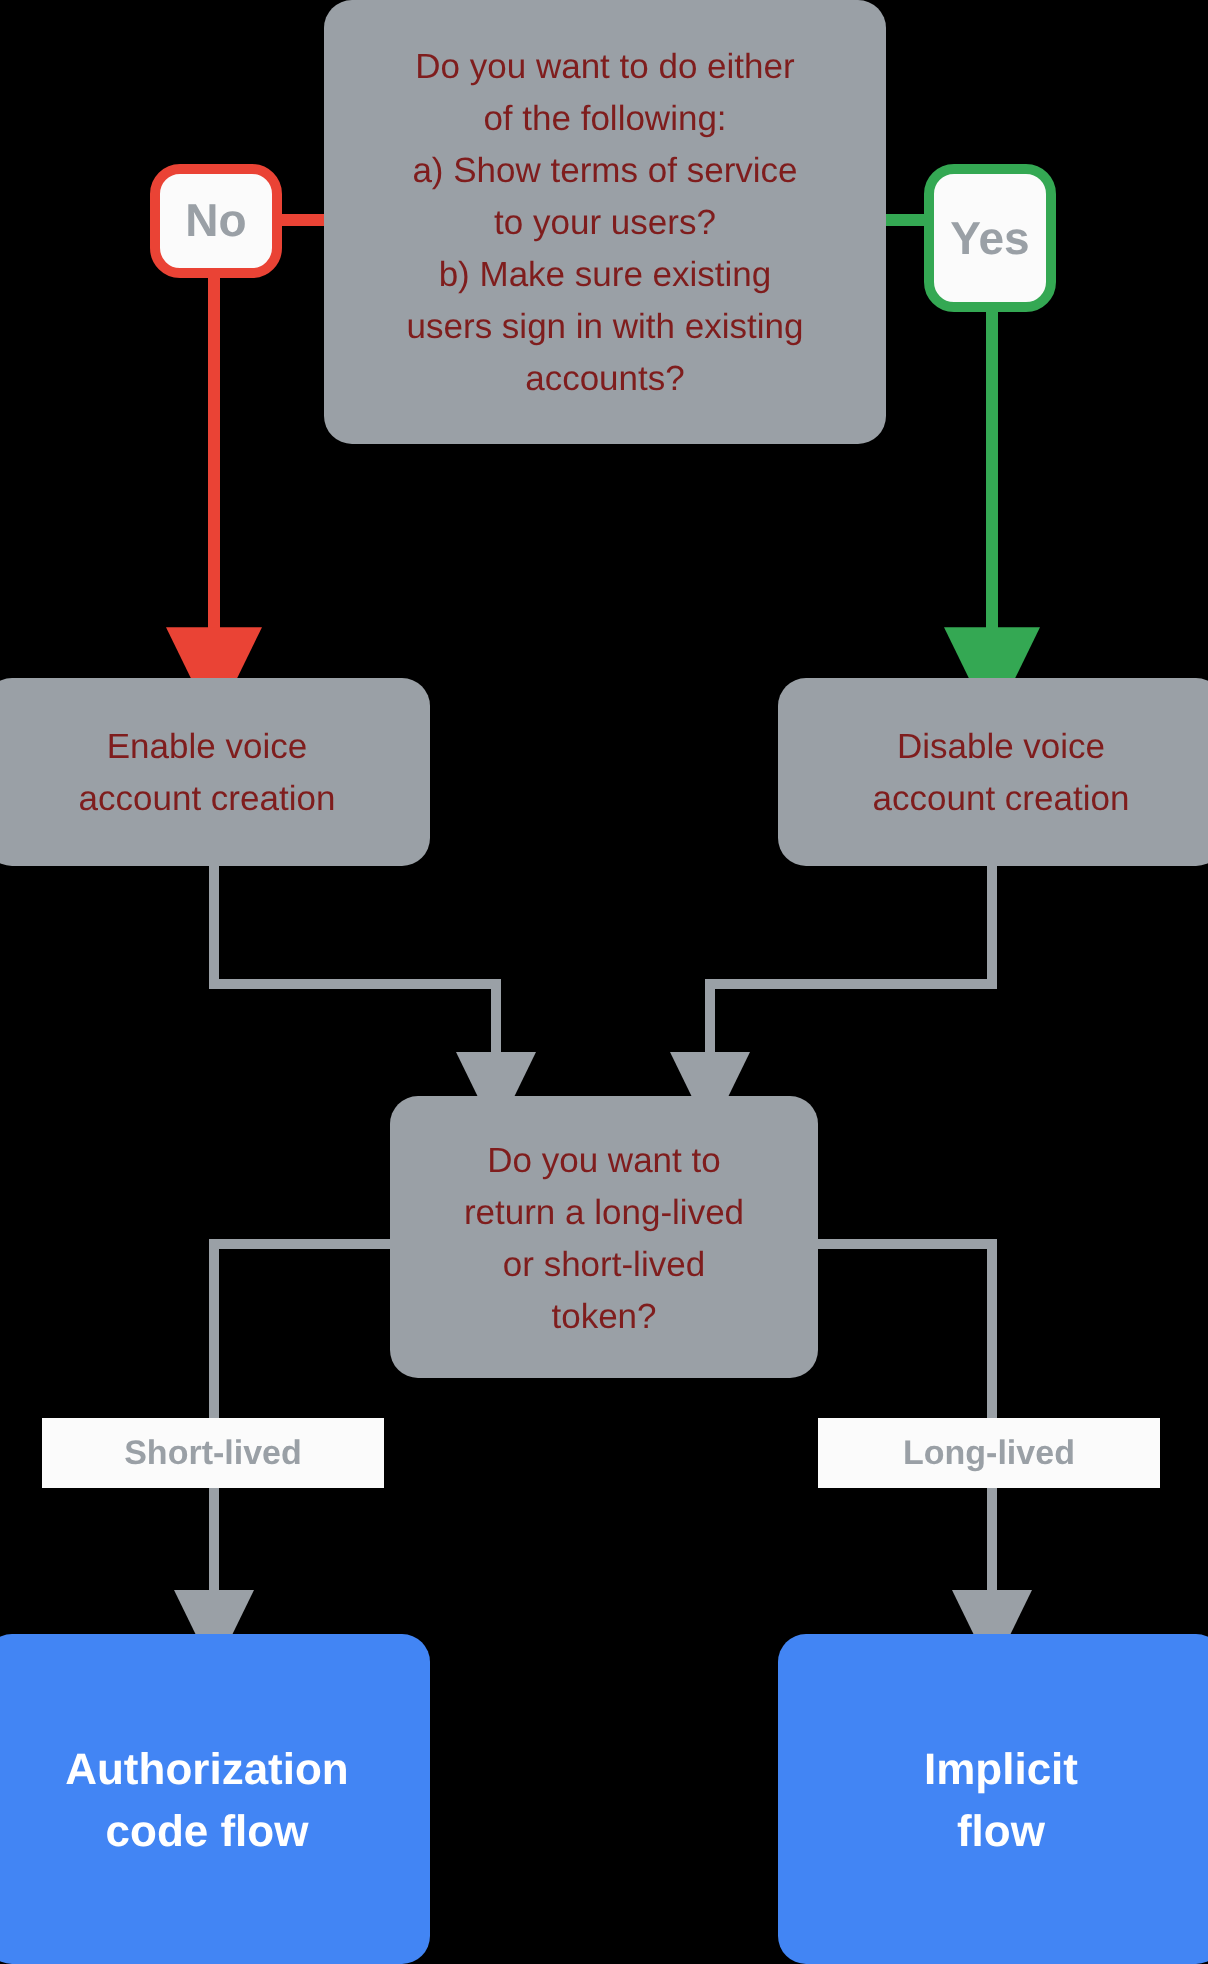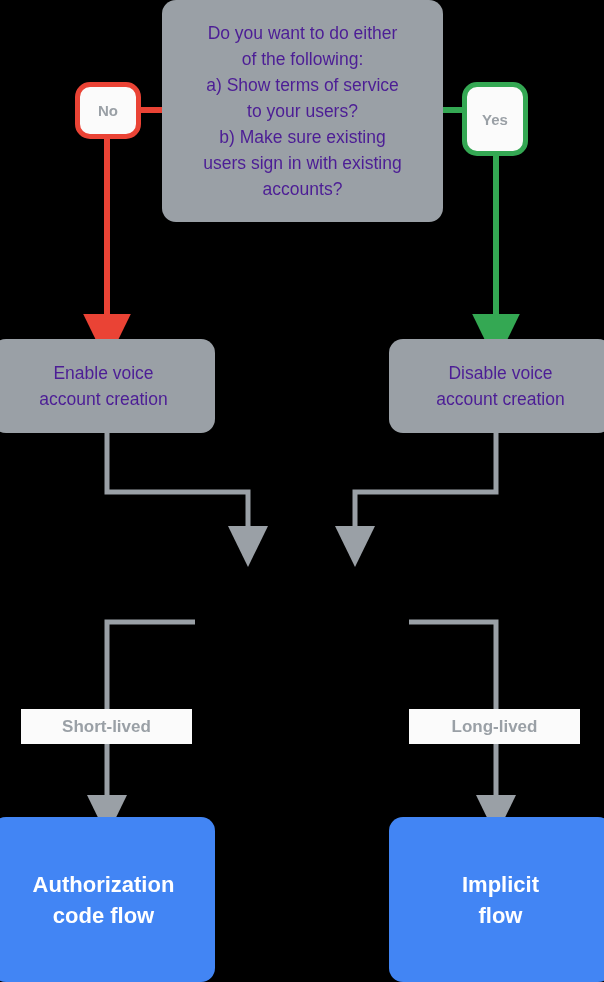--- a/index.html
+++ b/index.html
@@ -29,21 +29,21 @@
     box-sizing: border-box;
     display: flex;
     align-items: center;
     justify-content: center;
     text-align: center;
     z-index: 3;
   }
   .node-gray {
     background: #9aa0a6;
     border-radius: 14px;
-    color: #4c1d95;
+    color: #7f1d1d;
     font-size: 17.5px;
     line-height: 26px;
     padding: 6px 14px;
   }
   .node-blue {
     background: #4285f4;
     border-radius: 14px;
     color: #ffffff;
     font-size: 22px;
     font-weight: bold;
@@ -51,21 +51,21 @@
     padding: 6px 12px;
   }
   .badge {
     position: absolute;
     box-sizing: border-box;
     display: flex;
     align-items: center;
     justify-content: center;
     background: #fbfbfb;
     border-radius: 15px;
-    font-size: 15px;
+    font-size: 23px;
     font-weight: bold;
     color: #9aa0a6;
     z-index: 5;
   }
   .badge-no {
     border: 5px solid #ea4335;
   }
   .badge-yes {
     border: 5px solid #34a853;
   }
@@ -129,20 +129,24 @@
   <div class="badge badge-no" style="left:75px; top:82px; width:66px; height:57px;">No</div>
 
   <div class="badge badge-yes" style="left:462px; top:82px; width:66px; height:74px;">Yes</div>
 
   <div class="node node-gray nowrap" style="left:-8px; top:339px; width:223px; height:94px;">Enable voice
 account creation</div>
 
   <div class="node node-gray nowrap" style="left:389px; top:339px; width:223px; height:94px;">Disable voice
 account creation</div>
 
+  <div class="node node-gray nowrap" style="left:195px; top:548px; width:214px; height:141px;">Do you want to
+return a long-lived
+or short-lived
+token?</div>
 
   <div class="edge-label" style="left:409px; top:709px; width:171px; height:35px;">Long-lived</div>
 
   <div class="edge-label" style="left:21px; top:709px; width:171px; height:35px;">Short-lived</div>
 
   <div class="node node-blue nowrap" style="left:-8px; top:817px; width:223px; height:165px;">Authorization
 code flow</div>
 
   <div class="node node-blue nowrap" style="left:389px; top:817px; width:223px; height:165px;">Implicit
 flow</div>

